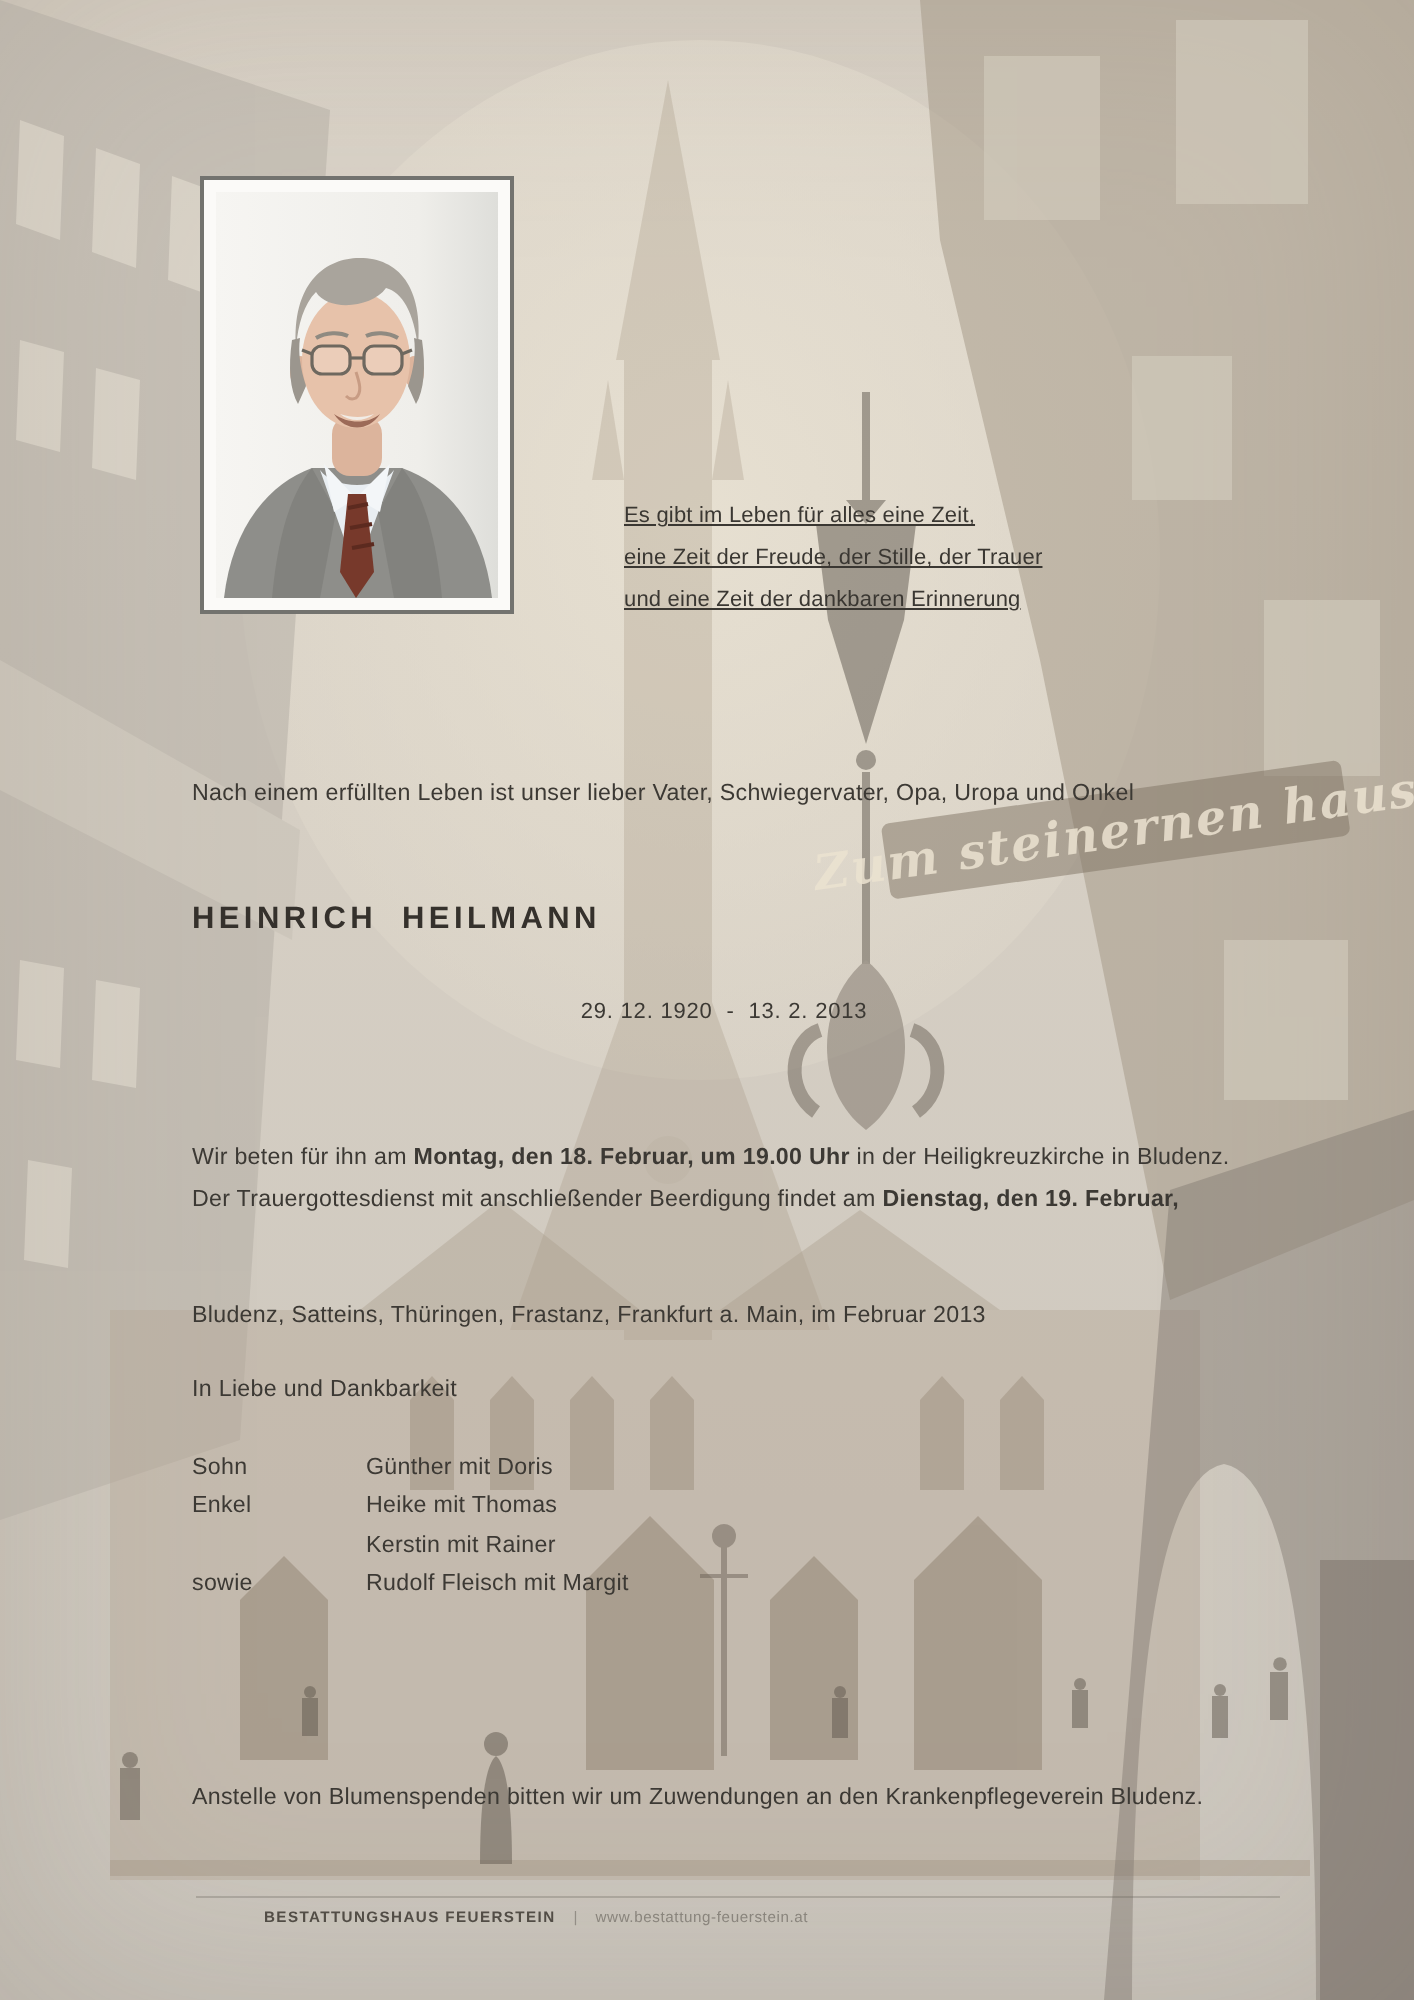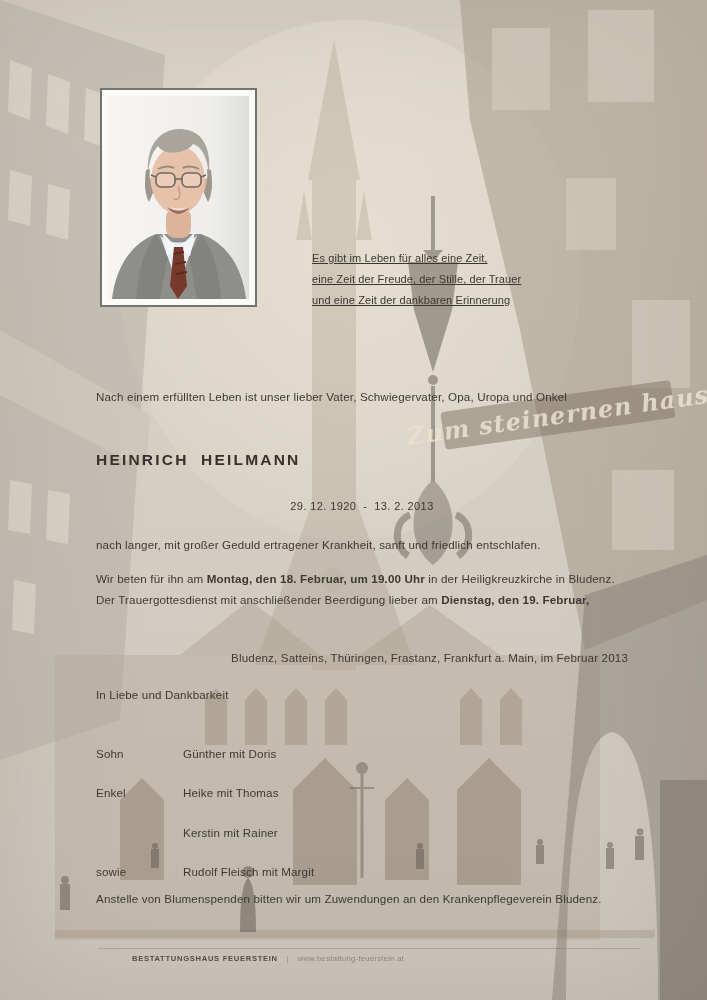--- a/index.html
+++ b/index.html
@@ -26,24 +26,24 @@
   }
 
   .block{position:absolute;left:96px;width:532px;font-size:11.6px;line-height:20.5px;letter-spacing:.15px;}
   .intro{top:387px;}
   .name{top:450px;font-weight:bold;font-size:15.5px;
         letter-spacing:2.2px;word-spacing:6px;color:#35312c;}
   .dates{top:479px;text-align:center;font-size:11px;letter-spacing:.4px;white-space:pre;margin-top:17px;}
   .passing{top:535px;}
   .service{top:569px;}
   .service b{font-weight:bold;margin-top:21px;}
-  .places{top:648px;text-align:right;}
+  .places{top:648px;}
   .closing{top:685px;}
   .family{top:724px;}
-  .family-row{height:19.3px;line-height:19.3px;margin-top:20px;}
+  .family-row{height:19.3px;line-height:19.3px;}
   .family-relation{display:inline-block;width:87px;}
   .in-name{top:839px;}
   .donation{top:889px;}
 
   .footer-rule{position:absolute;left:98px;top:948px;width:542px;height:1px;
     background:rgba(104,98,90,.30);}
   .footer{position:absolute;left:100px;top:954px;font-size:7.6px;color:#8a857d;}
   .footer .company{font-weight:bold;letter-spacing:.7px;color:#524d46;padding-left:32px;}
   .footer .sep{margin:0 9px;color:#938e86;}
   .footer .site{letter-spacing:.3px;}
@@ -211,25 +211,24 @@
       <div>Es gibt im Leben für alles eine Zeit,</div>
       <div>eine Zeit der Freude, der Stille, der Trauer</div>
       <div>und eine Zeit der dankbaren Erinnerung</div>
     </div>
 
     <div class="block intro">Nach einem erfüllten Leben ist unser lieber Vater, Schwiegervater, Opa, Uropa und Onkel</div>
 
     <div class="block name">HEINRICH HEILMANN</div>
     <div class="block dates">29. 12. 1920  -  13. 2. 2013</div>
 
-    <div class="block passing">nach langer, mit großer Geduld ertragener Krankheit, sanft und friedlich entschlafen.</div>
 
     <div class="block service">
       <div><span>Wir beten für ihn am </span><b>Montag, den 18. Februar, um 19.00 Uhr</b><span> in der Heiligkreuzkirche in Bludenz.</span></div>
-      <div><span>Der Trauergottesdienst mit anschließender Beerdigung lieber am </span><b>Dienstag, den 19. Februar,</b></div>
+      <div><span>Der Trauergottesdienst mit anschließender Beerdigung findet am </span><b>Dienstag, den 19. Februar,</b></div>
     </div>
 
     <div class="block places">Bludenz, Satteins, Thüringen, Frastanz, Frankfurt a. Main, im Februar 2013</div>
 
     <div class="block closing">In Liebe und Dankbarkeit</div>
 
     <div class="block family">
       <div class="family-row"><span class="family-relation">Sohn</span><span>Günther mit Doris</span></div>
       <div class="family-row"><span class="family-relation">Enkel</span><span>Heike mit Thomas</span></div>
       <div class="family-row"><span class="family-relation"></span><span>Kerstin mit Rainer</span></div>

